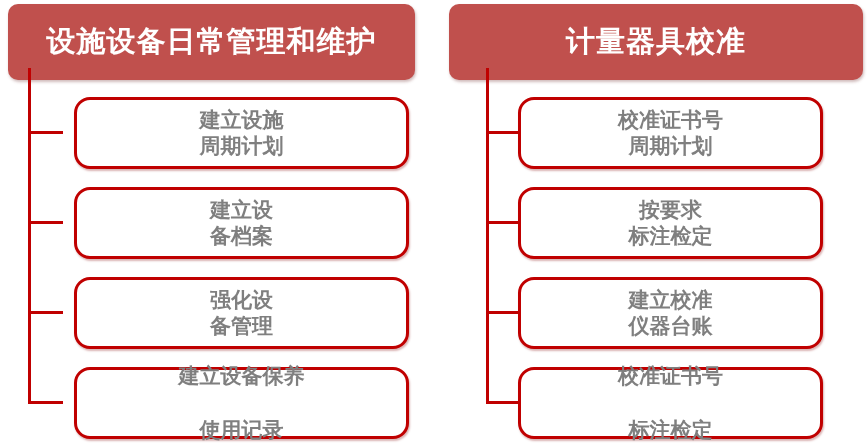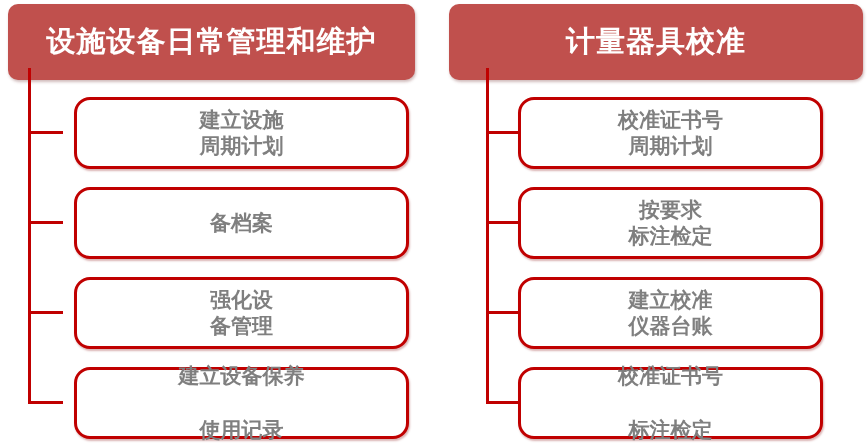--- a/index.html
+++ b/index.html
@@ -92,20 +92,21 @@
     <div class="hline r0"></div>
     <div class="hline r1"></div>
     <div class="hline r2"></div>
     <div class="hline r3"></div>
 
     <div class="topic-box r0">
       <span>建立设施</span>
       <span>周期计划</span>
     </div>
     <div class="topic-box r1">
+      <span>建立设</span>
       <span>备档案</span>
     </div>
     <div class="topic-box r2">
       <span>强化设</span>
       <span>备管理</span>
     </div>
     <div class="topic-box r3">
       <span>建立设备保养</span>
       <span>使用记录</span>
     </div>

